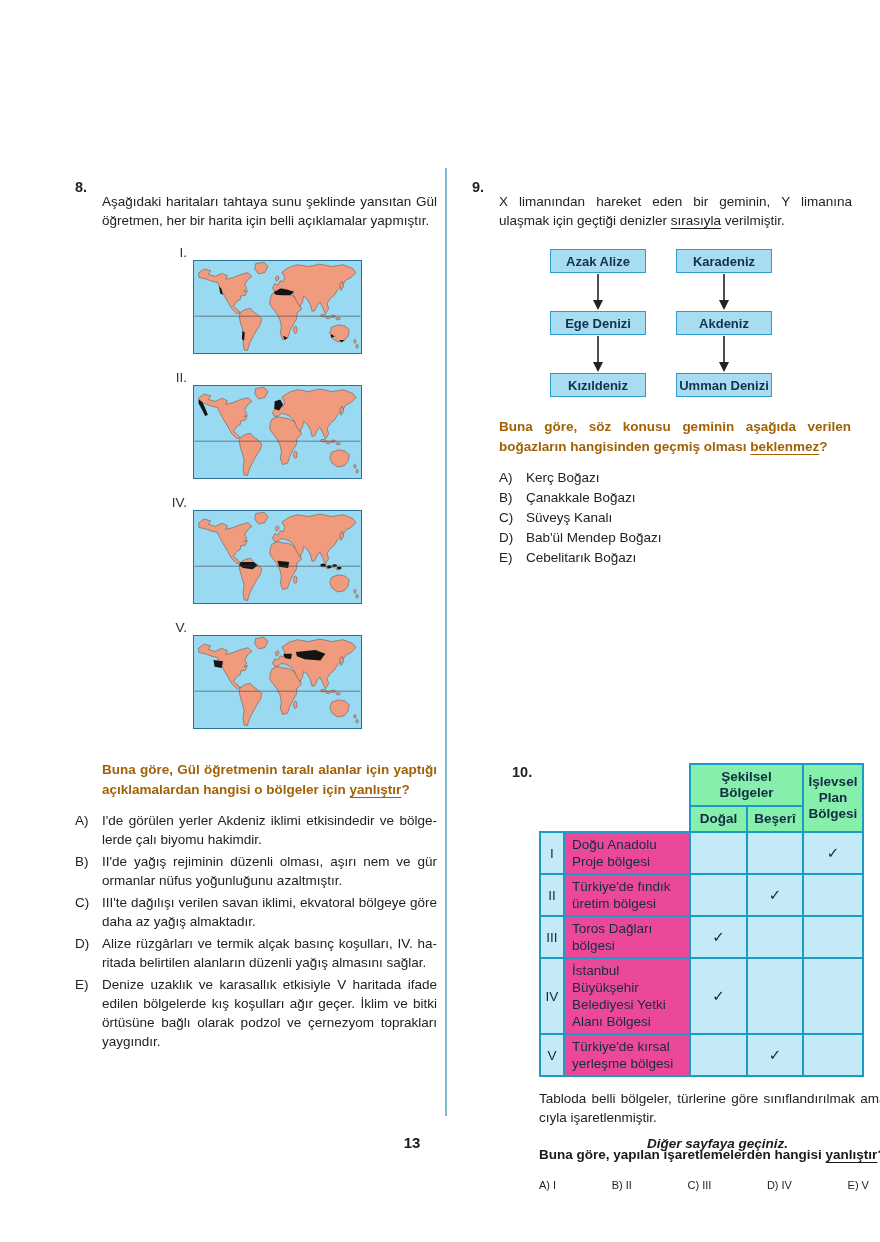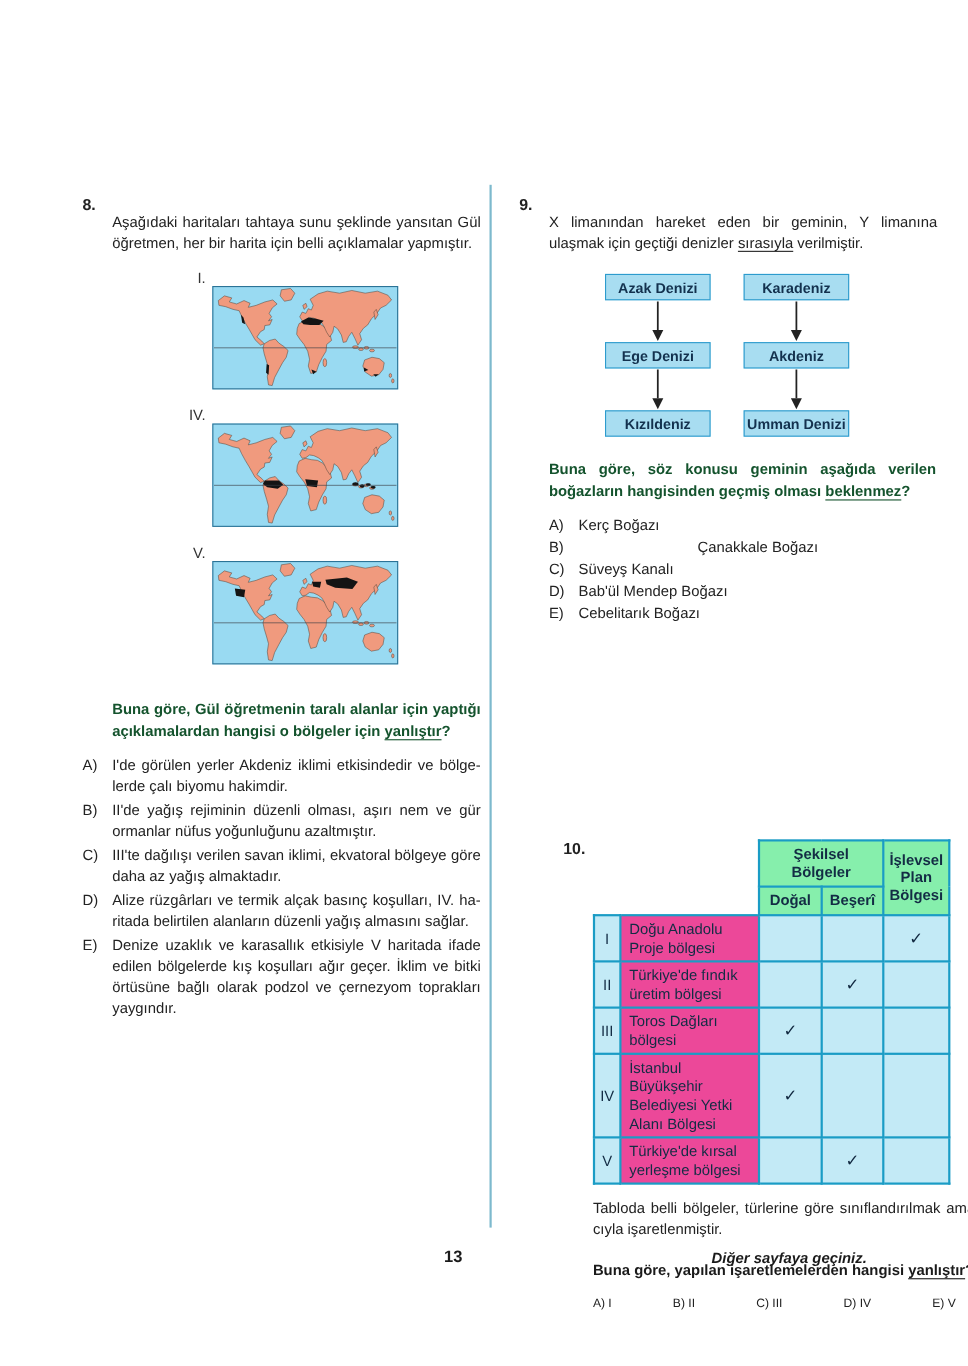--- a/index.html
+++ b/index.html
@@ -15,21 +15,21 @@
   .uline{text-decoration:underline;text-underline-offset:3px;}
 
   
   .map-row{position:relative;margin-left:118px;margin-bottom:31px;width:167px;}
   .map-row.first{margin-top:17px;}
   .map-label{position:absolute;left:-36px;top:-15px;width:30px;text-align:right;
              font-size:13.5px;color:#333;}
   .map-svg{display:block;width:167px;height:92px;border:1.5px solid #2b7396;background:#99daf2;}
 
   .bold-q{margin:16px 0 0 27px;font-size:13.5px;line-height:19.5px;font-weight:bold;
-          color:#14532d;text-align:justify;width:335px;}
+          color:#a16207;text-align:justify;width:335px;}
   .options{margin-top:12px;}
   .opt{display:flex;margin-bottom:3px;}
   .opt-letter{flex:0 0 27px;font-size:13.5px;line-height:19px;}
   .opt-text{flex:1;font-size:13.5px;line-height:19px;text-align:justify;}
 
   
   .flow{display:flex;margin-left:78px;margin-top:6px;gap:30px;}
   .flow-stack{display:flex;flex-direction:column;align-items:center;width:96px;}
   .flow-box{width:96px;height:24px;box-sizing:border-box;border:1.5px solid #2d9bcd;
             background:#a8ddf1;color:#13314e;font-weight:bold;font-size:13px;
@@ -106,20 +106,31 @@
           <path d="M45,41 L49,45 L52,55 L47,53 Z"></path>
           <path d="M87,114 L91,116 L90,130 L86,127 Z"></path>
           <path d="M160,122 L168,125 L163,129 Z"></path>
           <path d="M246,119 L253,123 L246,125 Z"></path>
           <path d="M261,129 L270,129 L265,133 Z"></path>
         </g>
         <line x1="1" y1="90" x2="299" y2="90" stroke="#3a3f45" stroke-width="1"></line>
       </svg>
     </div>
 
+    <div class="map-row">
+      <span class="map-label">II.</span>
+      <svg class="map-svg" viewBox="0 0 300 150" preserveAspectRatio="none">
+        <use href="#world-land"></use>
+        <g fill="#141414" stroke="none">
+          <path d="M9,22 L15,26 L20,36 L25,47 L20,49 L14,38 L8,28 Z"></path>
+          <path d="M145,25 L155,22 L160,30 L153,40 L144,37 Z"></path>
+        </g>
+        <line x1="1" y1="90" x2="299" y2="90" stroke="#3a3f45" stroke-width="1"></line>
+      </svg>
+    </div>
 
 
     <div class="map-row">
       <span class="map-label">IV.</span>
       <svg class="map-svg" viewBox="0 0 300 150" preserveAspectRatio="none">
         <use href="#world-land"></use>
         <g fill="#141414" stroke="none">
           <path d="M84,83 L107,83 L114,89 L105,95 L88,93 L81,88 Z"></path>
           <path d="M150,81 L171,83 L169,93 L153,91 Z"></path>
           <ellipse cx="232" cy="88" rx="5" ry="2.5"></ellipse>
@@ -173,21 +184,21 @@
   <div class="col-right">
 
     <div>
       <div class="q-head">
         <span class="q-num">9.</span>
         <p class="stem"><span>X limanından hareket eden bir geminin, Y limanına ulaşmak için geçtiği denizler </span><span class="uline">sırasıyla</span><span> verilmiştir.</span></p>
       </div>
 
       <div class="flow">
         <div class="flow-stack">
-          <div class="flow-box">Azak Denizi</div>
+          <div class="flow-box">Azak Alize</div>
           <div class="flow-arrow">
             <svg width="12" height="38">
                 <line x1="6" y1="1" x2="6" y2="27" stroke="#222" stroke-width="1.6"></line>
                 <polygon points="1,27 11,27 6,37" fill="#222"></polygon>
               </svg>
           </div>
           <div class="flow-box">Ege Denizi</div>
           <div class="flow-arrow">
             <svg width="12" height="38">
                 <line x1="6" y1="1" x2="6" y2="27" stroke="#222" stroke-width="1.6"></line>
@@ -217,21 +228,21 @@
 
       <p class="bold-q" style="margin-top:20px;width:352px;"><span>Buna göre, söz konusu geminin aşağıda verilen boğaz­ların hangisinden geçmiş olması </span><span class="uline">beklenmez</span><span>?</span></p>
 
       <div class="options q9-options">
         <div class="opt">
           <span class="opt-letter">A)</span>
           <span class="opt-text" style="text-align:left;">Kerç Boğazı</span>
         </div>
         <div class="opt">
           <span class="opt-letter">B)</span>
-          <span class="opt-text" style="text-align:center;">Çanakkale Boğazı</span>
+          <span class="opt-text" style="text-align:left;">Çanakkale Boğazı</span>
         </div>
         <div class="opt">
           <span class="opt-letter">C)</span>
           <span class="opt-text" style="text-align:left;">Süveyş Kanalı</span>
         </div>
         <div class="opt">
           <span class="opt-letter">D)</span>
           <span class="opt-text" style="text-align:left;">Bab'ül Mendep Boğazı</span>
         </div>
         <div class="opt">

